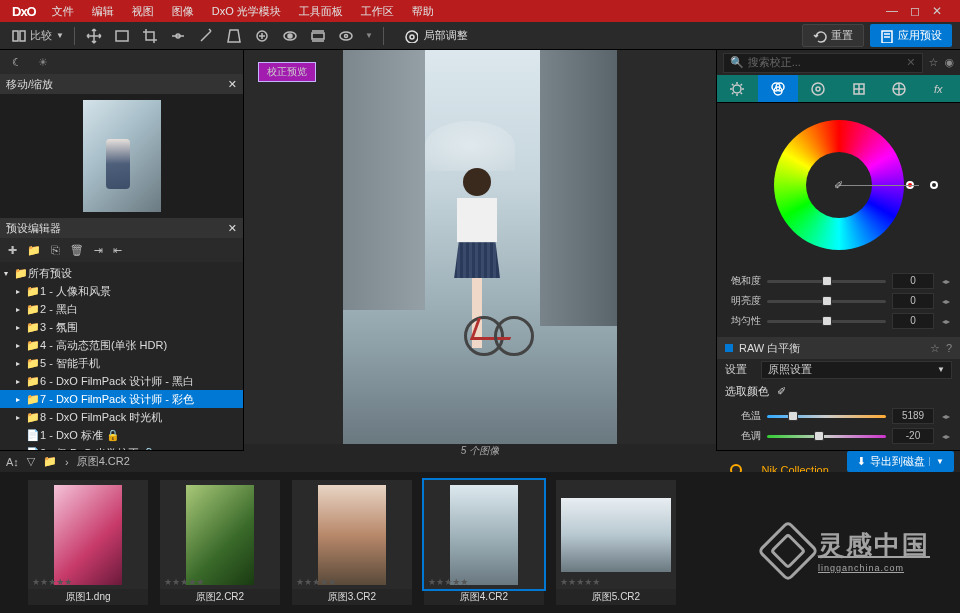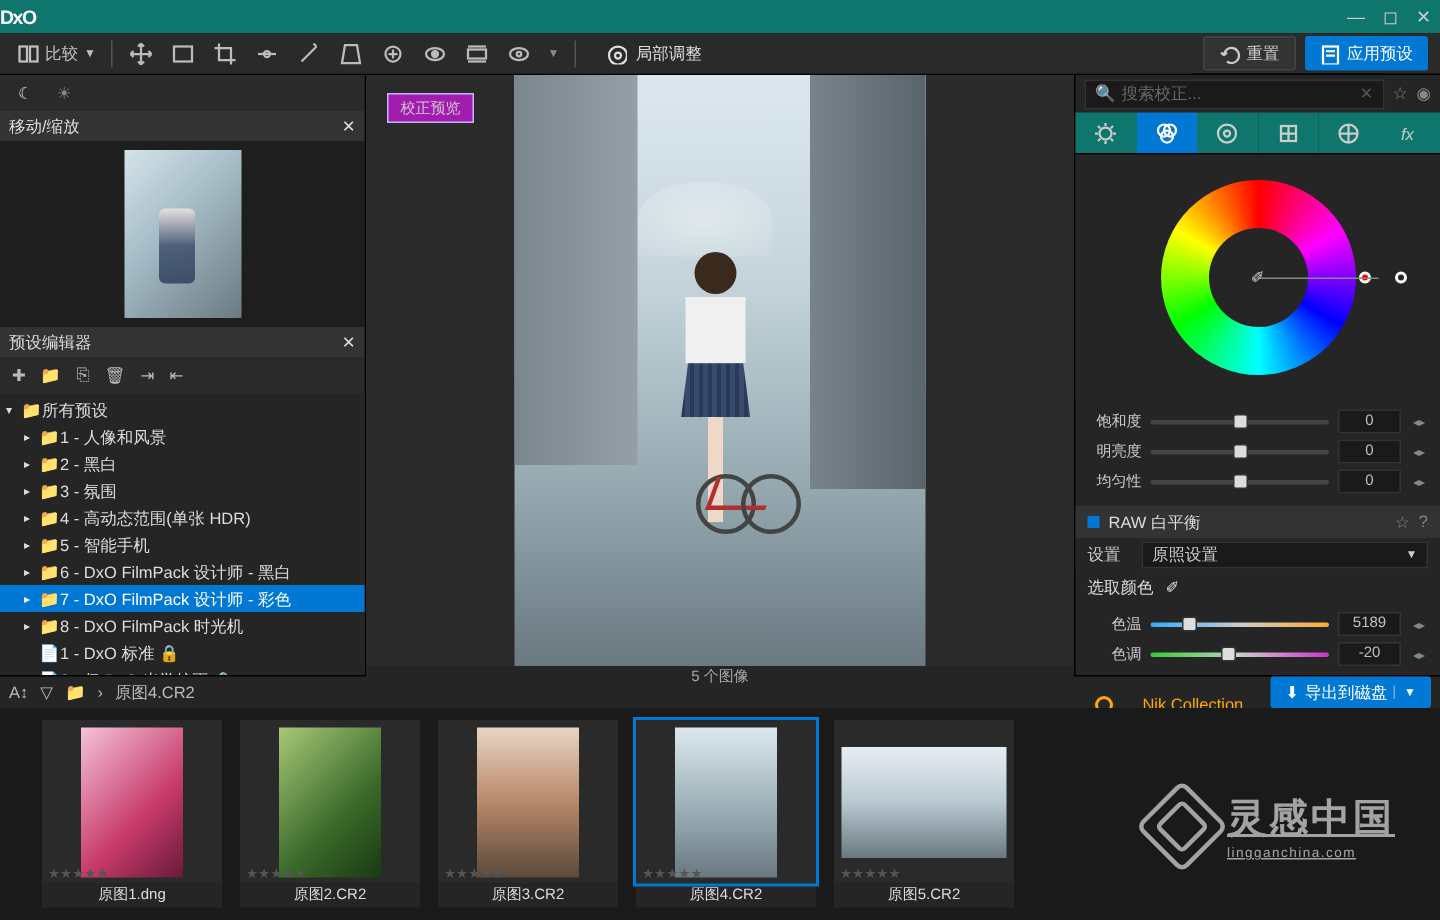--- a/index.html
+++ b/index.html
@@ -1,17 +1,17 @@
 <!DOCTYPE html>
 <html><head>
 <meta charset="utf-8">
 <style>
 * { margin:0; padding:0; box-sizing:border-box; font-family:"Microsoft YaHei",Arial,sans-serif; font-size:11px; user-select:none; }
 body { width:960px; height:613px; background:#1e1e1e; color:#c0c0c0; overflow:hidden; position:relative; }
-.titlebar { height:22px; background:#0f766e; display:flex; align-items:center; padding:0 0; }
+.titlebar { height:22px; background:#b91c1c; display:flex; align-items:center; padding:0 12px; }
 .logo { font-weight:bold; font-size:13px; letter-spacing:-1px; color:#fff; margin-right:8px; }
 .menu { display:flex; gap:2px; }
 .menu-item { padding:2px 8px; color:#e0e0e0; cursor:pointer; }
 .winctrl { margin-left:auto; display:flex; gap:12px; padding-right:6px; color:#ccc; }
 .winctrl span { cursor:pointer; font-size:12px; }
 
 .toolbar { height:28px; background:#2a2a2a; display:flex; align-items:stretch; border-bottom:1px solid #000; }
 .tab { display:flex; align-items:center; gap:6px; padding:0 24px; cursor:pointer; }
 .tab.lib { background:#1a1a1a; color:#4fc3f7; }
 .tab.cust { background:#0078d4; color:#fff; }
@@ -51,21 +51,21 @@
 .main-img .fig .skirt { width:46px; height:36px; background:repeating-linear-gradient(90deg,#2a3a5a 0 3px,#3a4a6a 3px 6px); margin:0 auto; clip-path:polygon(10% 0,90% 0,100% 100%,0 100%); }
 .main-img .fig .legs { width:10px; height:70px; background:#f0d8c8; margin:0 auto; }
 .main-img .bike { position:absolute; left:44%; top:60%; width:70px; height:70px; }
 .main-img .bike::before, .main-img .bike::after { content:""; position:absolute; width:34px; height:34px; border:3px solid #444; border-radius:50%; bottom:0; }
 .main-img .bike::before { left:0; }
 .main-img .bike::after { right:0; }
 .main-img .bframe { position:absolute; left:10px; bottom:16px; width:40px; height:22px; border-left:3px solid #b03030; border-bottom:3px solid #b03030; transform:skewX(-20deg); }
 .main-img .umbrella { position:absolute; left:30%; top:18%; width:90px; height:50px; background:radial-gradient(ellipse at center,rgba(255,255,255,0.4),rgba(255,255,255,0.05)); border-radius:50% 50% 0 0; }
 .main-img .bldg-l { position:absolute; left:0; top:0; width:30%; height:66%; background:linear-gradient(90deg,#7b878d 0%,#95a0a6 100%); }
 .main-img .bldg-r { position:absolute; right:0; top:0; width:28%; height:70%; background:linear-gradient(270deg,#5a656b 0%,#78838a 100%); }
-.caption { height:16px; text-align:center; font-size:10px; color:#aaa; background:#252525; }
+.caption { height:16px; text-align:center; font-size:10px; color:#aaa; background:#252525;font-style:italic; }
 
 .right { width:244px; background:#252525; display:flex; flex-direction:column; border-left:1px solid #000; }
 .search-row { height:26px; display:flex; align-items:center; padding:0 6px; gap:6px; }
 .search-box { flex:1; background:#1a1a1a; border:1px solid #333; height:20px; display:flex; align-items:center; padding:0 6px; color:#666; }
 .star-dot { display:flex; gap:6px; color:#888; }
 .sect-tabs { height:28px; display:flex; border-bottom:1px solid #000; }
 .sect-tab { flex:1; display:flex; align-items:center; justify-content:center; cursor:pointer; background:#0f766e; }
 .sect-tab.active { background:#0078d4; }
 .sect-tab svg { width:16px; height:16px; stroke:#ccc; fill:none; stroke-width:1.5; }
 .sect-tab.active svg { stroke:#fff; }
@@ -114,20 +114,30 @@
 .watermark .wtxt .big { font-size:26px; font-weight:bold; letter-spacing:2px; }
 .watermark .wtxt .small { font-size:9px; letter-spacing:1px; }
 
 .svg-icon { width:14px; height:14px; stroke:currentColor; fill:none; stroke-width:1.5; }
 </style>
 </head>
 <body>
 
 <div class="titlebar">
   <div class="logo">DxO</div>
+  <div class="menu" id="menu">
+      <div class="menu-item">文件</div>
+      <div class="menu-item">编辑</div>
+      <div class="menu-item">视图</div>
+      <div class="menu-item">图像</div>
+      <div class="menu-item">DxO 光学模块</div>
+      <div class="menu-item">工具面板</div>
+      <div class="menu-item">工作区</div>
+      <div class="menu-item">帮助</div>
+    </div>
   <div class="winctrl">
     <span>—</span>
     <span>◻</span>
     <span>✕</span>
   </div>
 </div>
 
 <div class="toolbar">
   <div class="tool-mid">
     <div style="display:flex;align-items:center;gap:4px;cursor:pointer">

